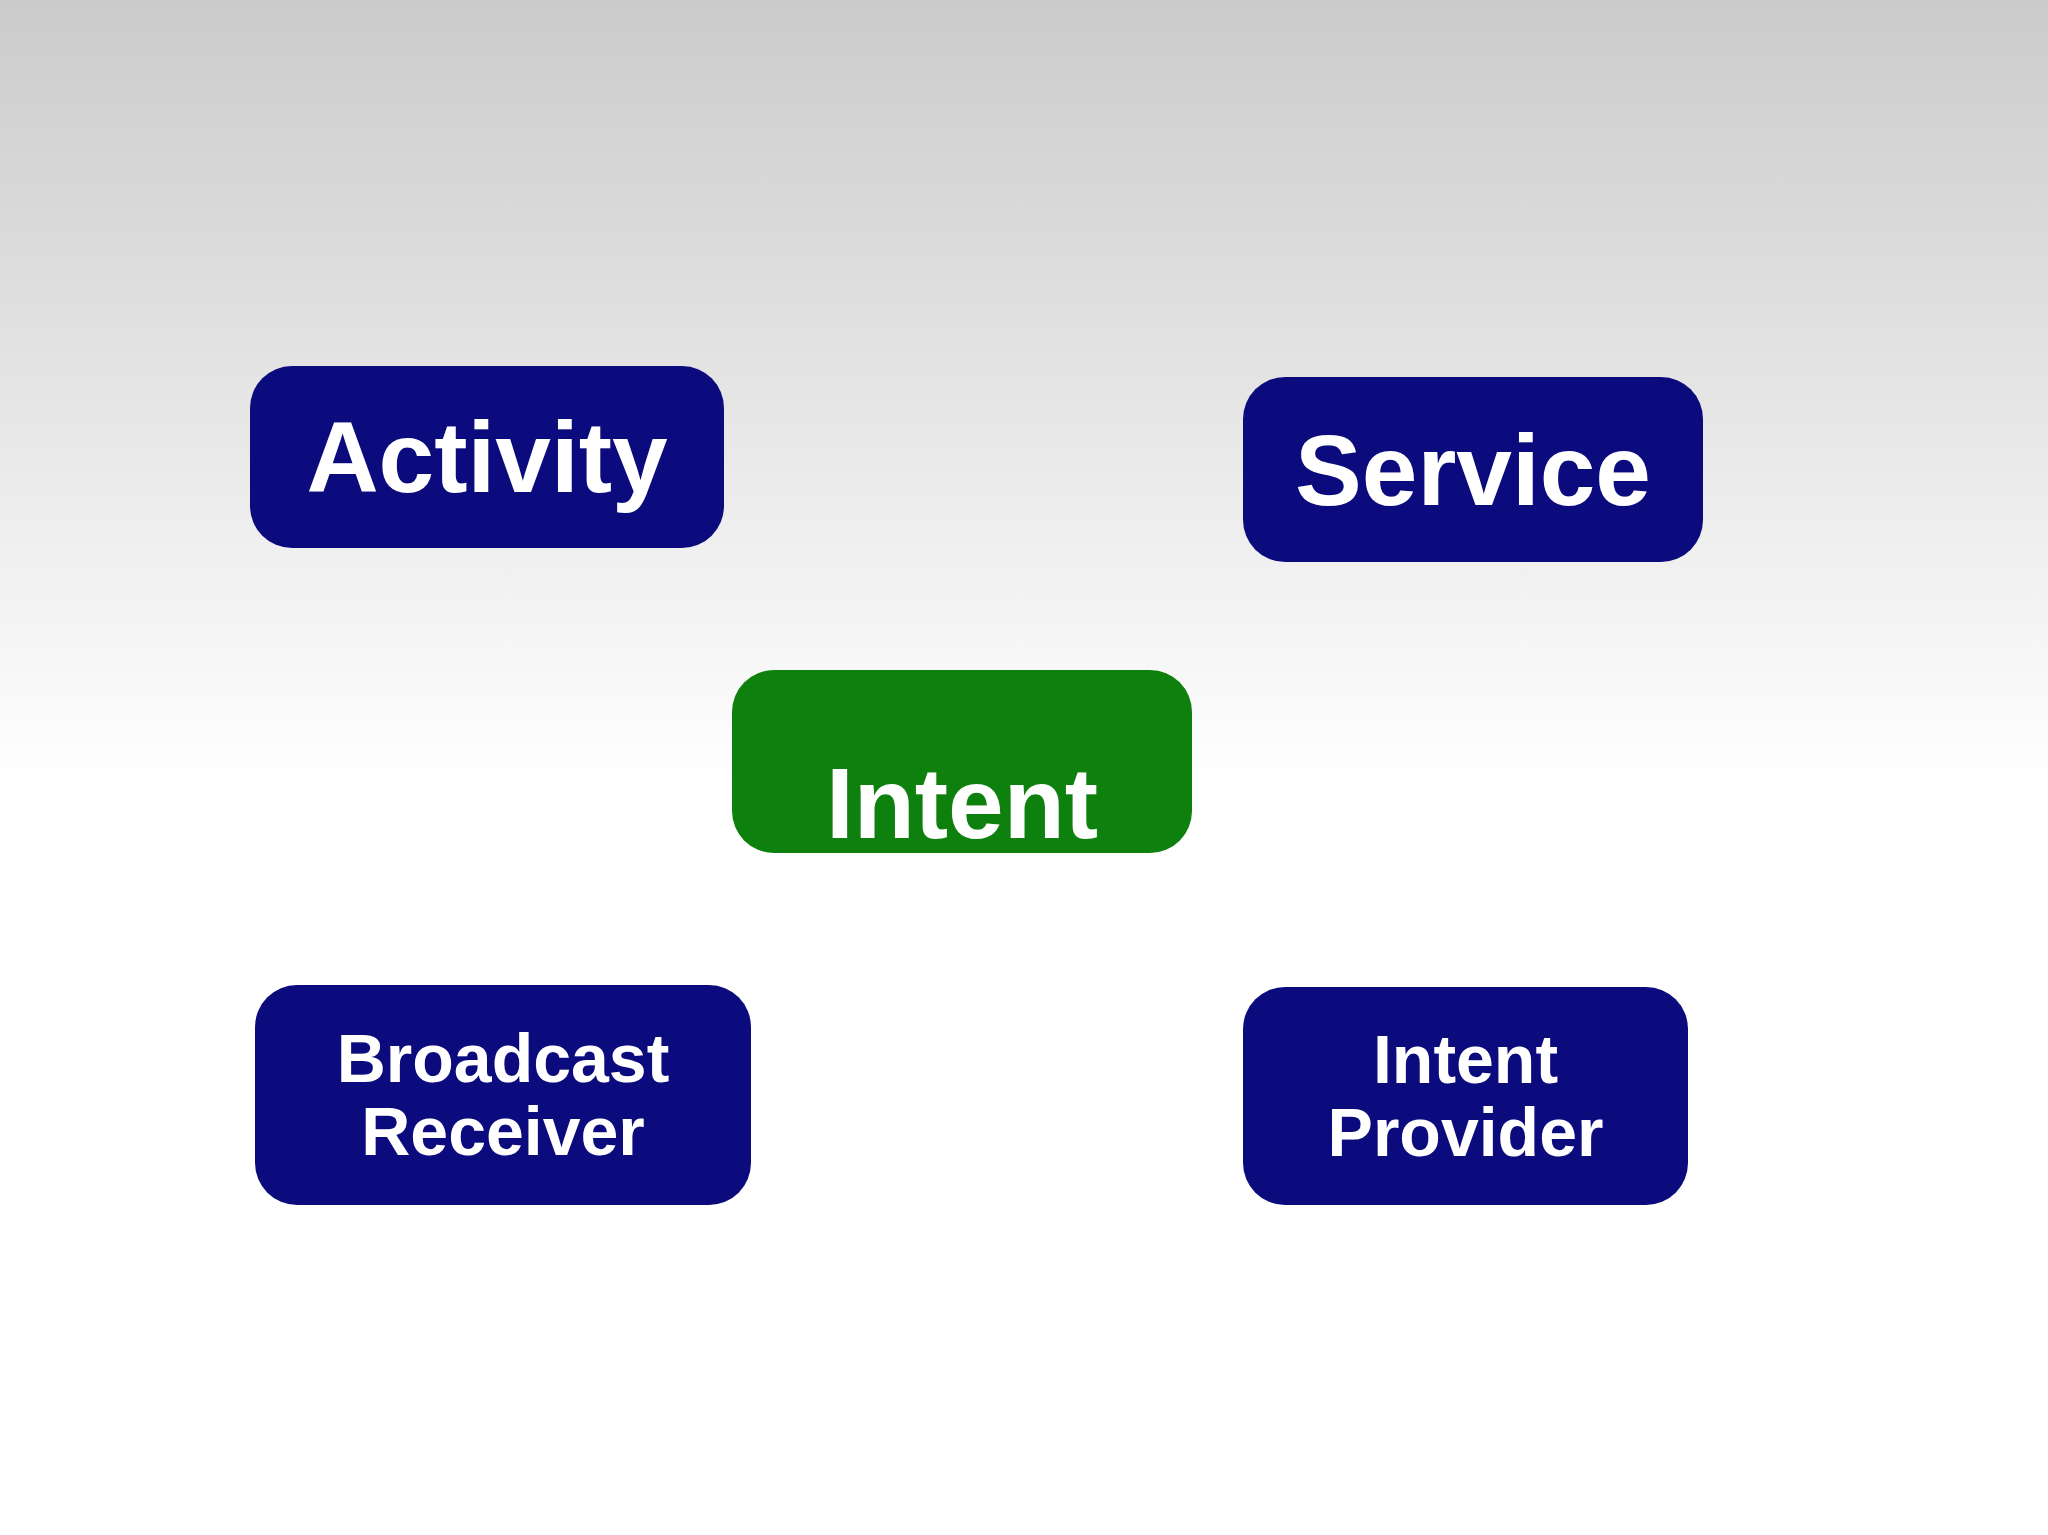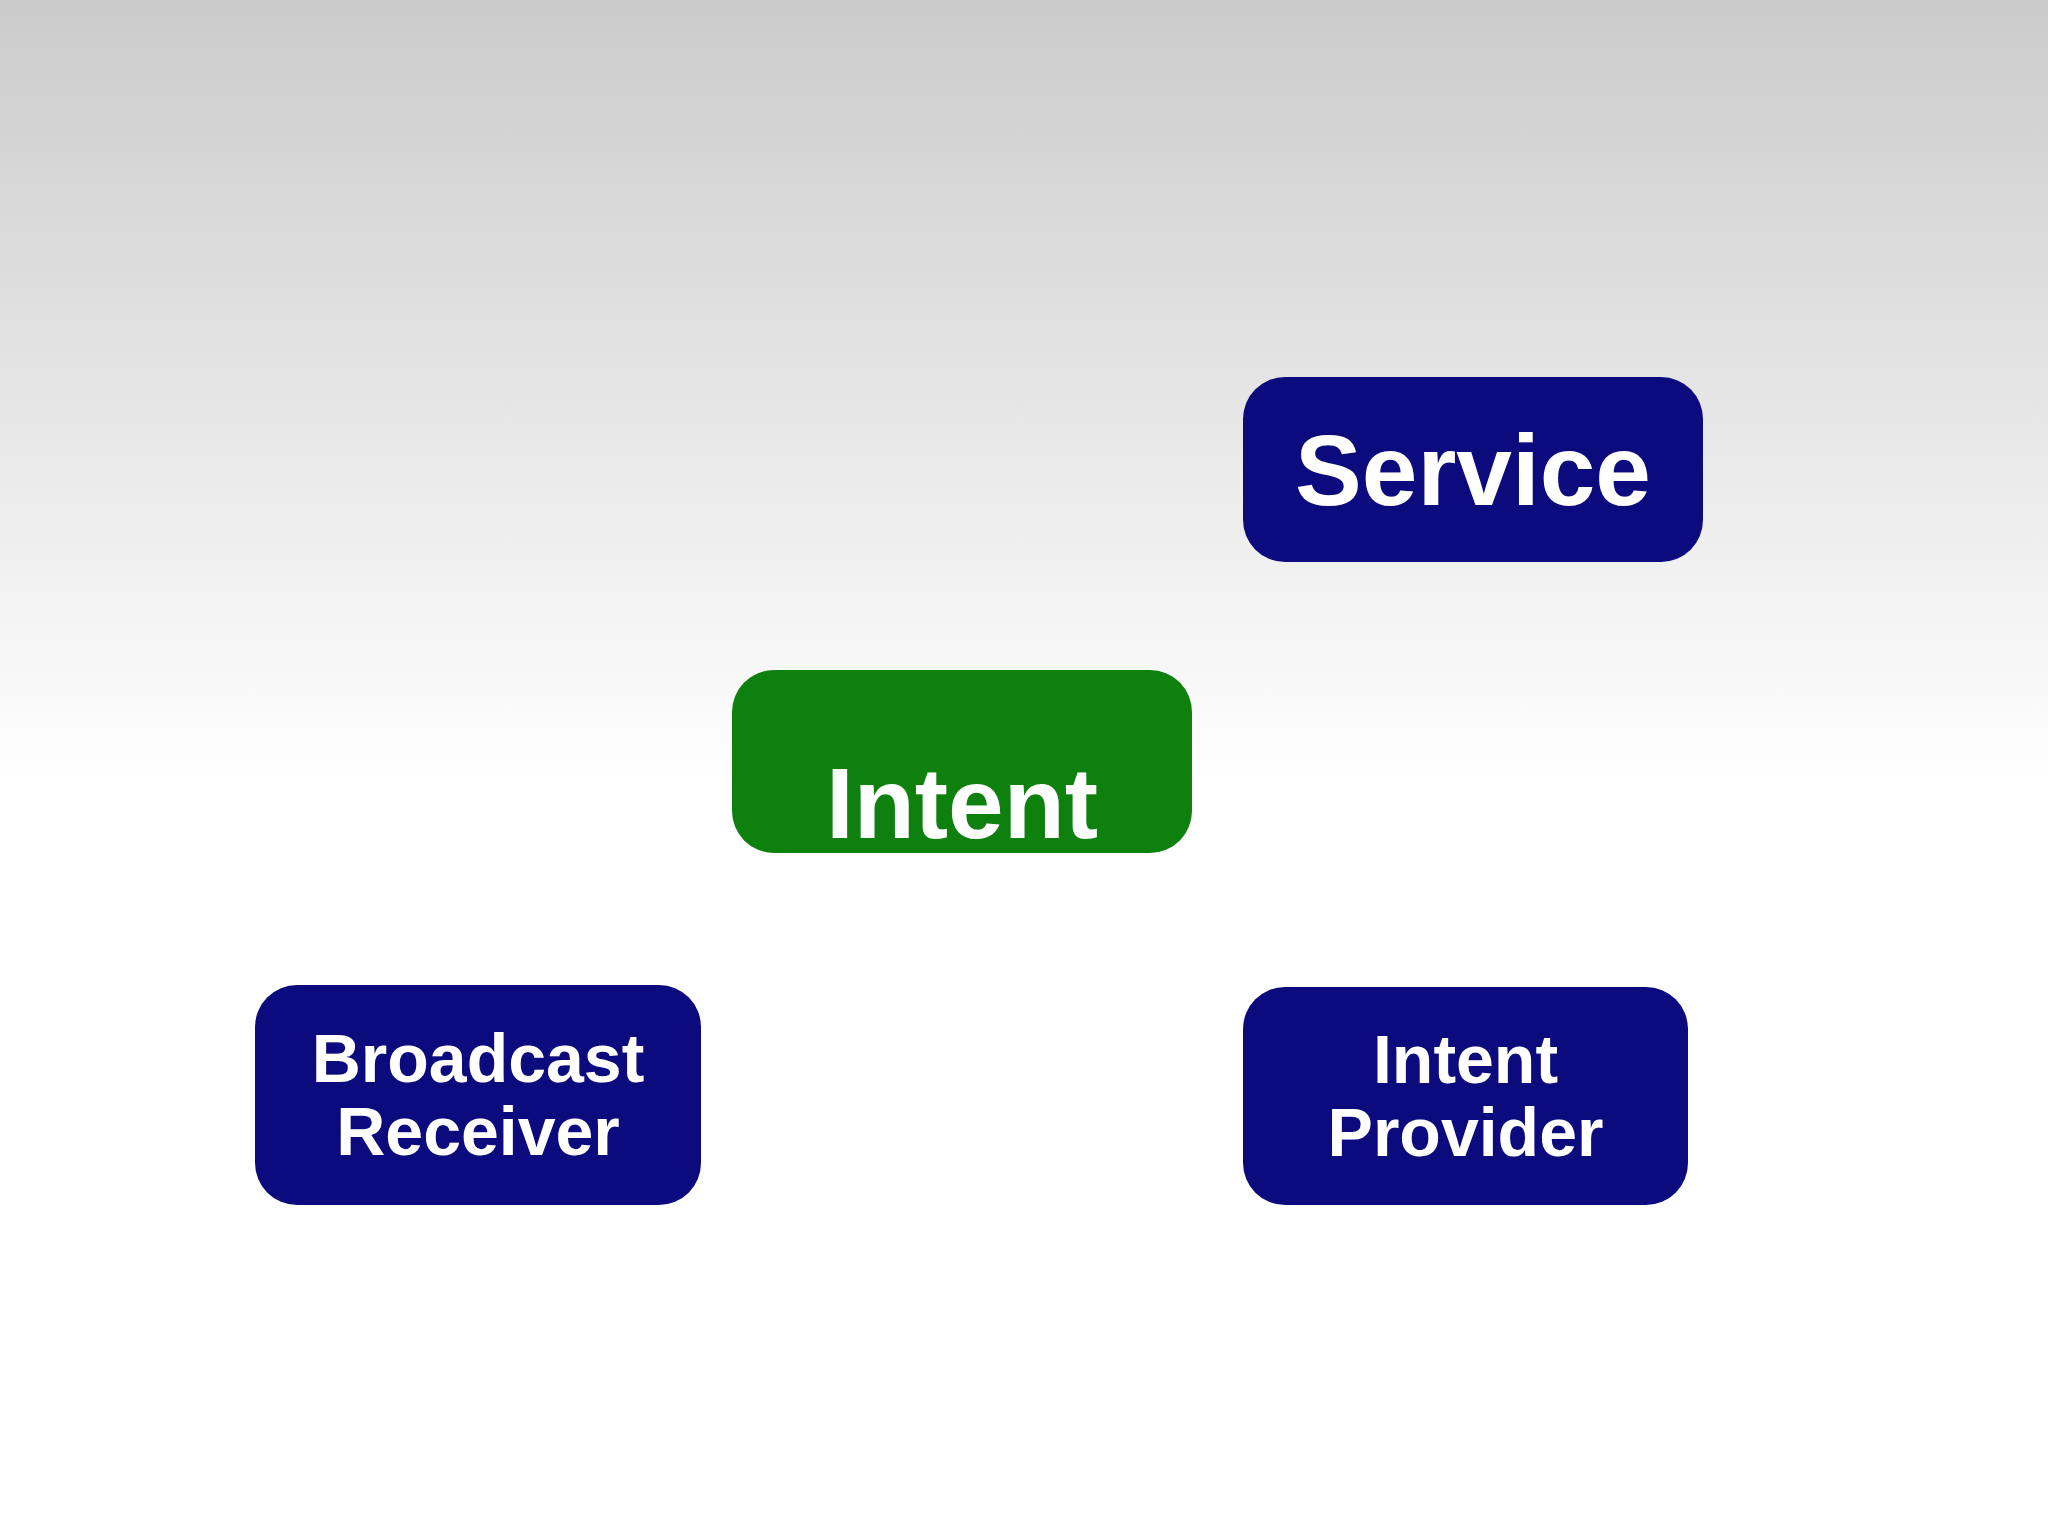--- a/index.html
+++ b/index.html
@@ -41,31 +41,34 @@
     font-size: 100px;
     line-height: 1;
   }
   .node--sm {
     font-size: 68px;
     line-height: 1.08;
   }
   #node-activity  { left: 250px;  top: 366px; width: 474px; height: 182px; }
   #node-service   { left: 1243px; top: 377px; width: 460px; height: 185px; }
   #node-intent    { left: 732px;  top: 670px; width: 460px; height: 183px; }
-  #node-broadcast { left: 255px;  top: 985px; width: 446px; height: 220px; padding-left: 20px; }
+  #node-broadcast { left: 255px;  top: 985px; width: 496px; height: 220px; padding-left: 20px; }
   #node-content   { left: 1243px; top: 987px; width: 445px; height: 218px; }
   .node-label {
     display: block;
   }
 </style>
 </head>
 <body>
 
 <div class="canvas">
 
+  <div class="node node--component node--lg" id="node-activity">
+    <span class="node-label">Activity</span>
+  </div>
 
   <div class="node node--component node--lg" id="node-service">
     <span class="node-label">Service</span>
   </div>
 
   <div class="node node--intent node--lg" id="node-intent">
     <span class="node-label">Intent</span>
   </div>
 
   <div class="node node--component node--sm" id="node-broadcast">

